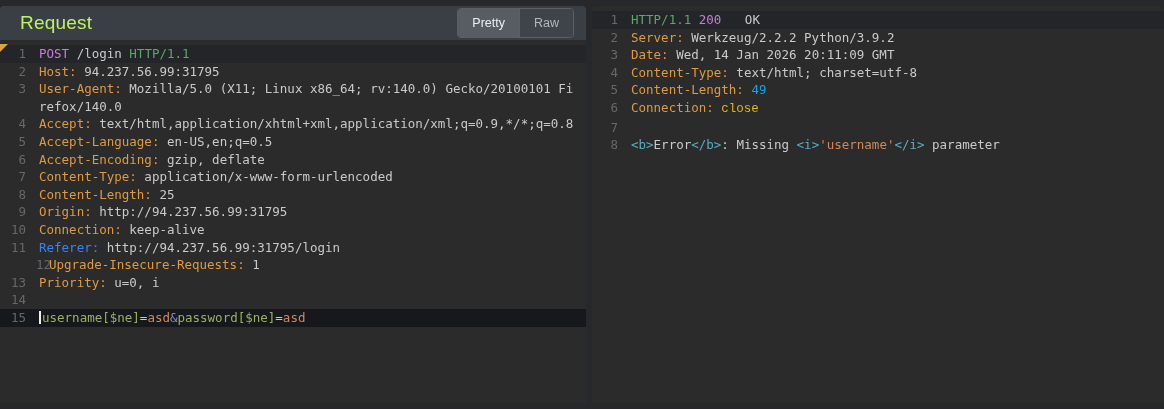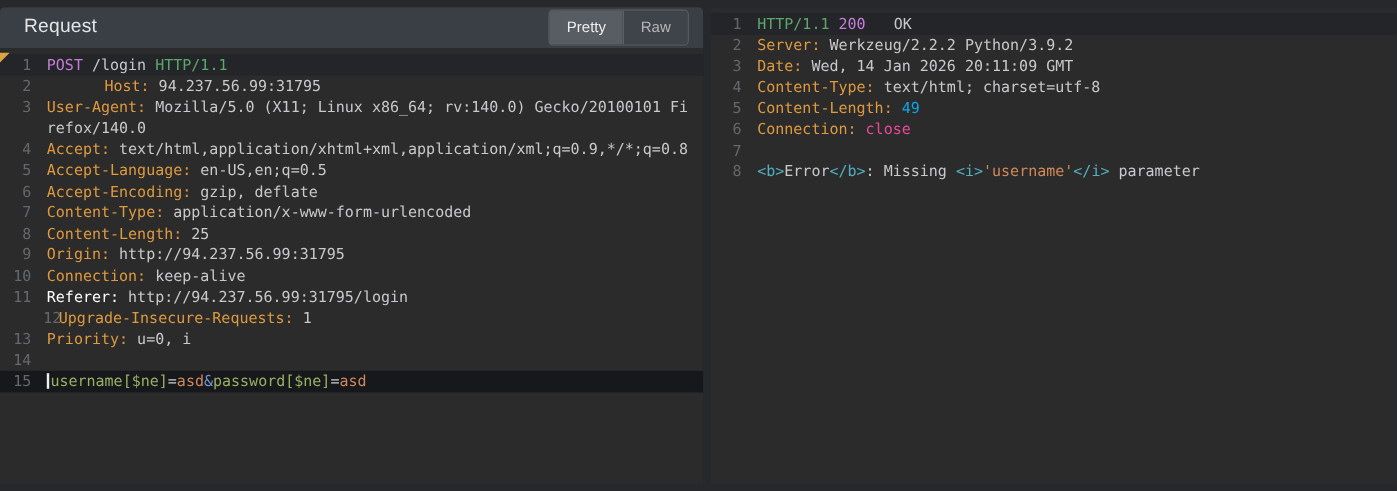--- a/index.html
+++ b/index.html
@@ -23,21 +23,21 @@
   }
   .panel.request { width: 586px; }
   .panel.response { flex: 1; }
 
   .panel-header {
     height: 34px; flex-shrink: 0;
     background: #3a3f45;
     display: flex; align-items: center;
     padding: 0 12px 0 20px;
   }
-  .panel-title { color: #e5e5e5; font-size: 16px; font-weight: 500; letter-spacing: 0.2px; }
+  .panel-title { color: #bef264; font-size: 19px; font-weight: 500; letter-spacing: 0.2px; }
 
   .seg {
     margin-left: auto;
     display: flex;
     border: 1px solid #5b6066;
     border-radius: 4px;
     overflow: hidden;
     height: 30px;
   }
   .seg button {
@@ -113,21 +113,21 @@
     </header>
     <div class="editor">
       <div class="corner-marker"></div>
       <div id="request-code">
           <div class="code-line" style="background: rgb(36, 37, 41);">
             <span class="ln" style="color: rgb(100, 104, 108);">1</span>
             <span class="code"><span style="color: rgb(199, 125, 218);">POST</span><span style="color: rgb(200, 201, 202);"> /login </span><span style="color: rgb(90, 168, 106);">HTTP/1.1</span></span>
           </div>
           <div class="code-line">
             <span class="ln" style="color: rgb(100, 104, 108);">2</span>
-            <span class="code"><span style="color: rgb(223, 154, 63); margin-left: 48px;">Host:</span><span style="color: rgb(200, 201, 202);"> 94.237.56.99:31795</span></span>
+            <span class="code"><span style="color: rgb(223, 154, 63);">Host:</span><span style="color: rgb(200, 201, 202);"> 94.237.56.99:31795</span></span>
           </div>
           <div class="code-line">
             <span class="ln" style="color: rgb(100, 104, 108);">3</span>
             <span class="code"><span style="color: rgb(223, 154, 63);">User-Agent:</span><span style="color: rgb(200, 201, 202);"> Mozilla/5.0 (X11; Linux x86_64; rv:140.0) Gecko/20100101 Firefox/140.0</span></span>
           </div>
           <div class="code-line">
             <span class="ln" style="color: rgb(100, 104, 108);">4</span>
             <span class="code"><span style="color: rgb(223, 154, 63);">Accept:</span><span style="color: rgb(200, 201, 202);"> text/html,application/xhtml+xml,application/xml;q=0.9,*/*;q=0.8</span></span>
           </div>
           <div class="code-line">
@@ -149,21 +149,21 @@
           <div class="code-line">
             <span class="ln" style="color: rgb(100, 104, 108);">9</span>
             <span class="code"><span style="color: rgb(223, 154, 63);">Origin:</span><span style="color: rgb(200, 201, 202);"> http://94.237.56.99:31795</span></span>
           </div>
           <div class="code-line">
             <span class="ln" style="color: rgb(100, 104, 108);">10</span>
             <span class="code"><span style="color: rgb(223, 154, 63);">Connection:</span><span style="color: rgb(200, 201, 202);"> keep-alive</span></span>
           </div>
           <div class="code-line">
             <span class="ln" style="color: rgb(100, 104, 108);">11</span>
-            <span class="code"><span style="color: #ffffff;">Referer:</span><span style="color: rgb(200, 201, 202);"> http://94.237.56.99:31795/login</span></span>
+            <span class="code"><span style="color: #3b82f6;">Referer:</span><span style="color: rgb(200, 201, 202);"> http://94.237.56.99:31795/login</span></span>
           </div>
           <div class="code-line">
             <span class="ln" style="color: rgb(100, 104, 108); padding-left: 36px;">12</span>
             <span class="code"><span style="color: rgb(223, 154, 63);">Upgrade-Insecure-Requests:</span><span style="color: rgb(200, 201, 202);"> 1</span></span>
           </div>
           <div class="code-line">
             <span class="ln" style="color: rgb(100, 104, 108);">13</span>
             <span class="code"><span style="color: rgb(223, 154, 63);">Priority:</span><span style="color: rgb(200, 201, 202);"> u=0, i</span></span>
           </div>
           <div class="code-line">
@@ -196,21 +196,21 @@
           <div class="code-line">
             <span class="ln" style="color: rgb(100, 104, 108);">4</span>
             <span class="code"><span style="color: rgb(223, 154, 63);">Content-Type:</span><span style="color: rgb(200, 201, 202);"> text/html; charset=utf-8</span></span>
           </div>
           <div class="code-line">
             <span class="ln" style="color: rgb(100, 104, 108);">5</span>
             <span class="code"><span style="color: rgb(223, 154, 63);">Content-Length:</span><span style="color: #0ea5e9;"> 49</span></span>
           </div>
           <div class="code-line">
             <span class="ln" style="color: rgb(100, 104, 108);">6</span>
-            <span class="code"><span style="color: rgb(223, 154, 63);">Connection:</span><span style="color: #ec4899;"> close</span></span>
+            <span class="code"><span style="color: rgb(223, 154, 63);">Connection:</span><span style="color: #eab308; font-family: Liberation Mono, monospace;"> close</span></span>
           </div>
           <div class="code-line">
             <span class="ln" style="color: rgb(100, 104, 108);">7</span>
             <span class="code"></span>
           </div>
           <div class="code-line">
             <span class="ln" style="color: rgb(100, 104, 108);">8</span>
             <span class="code"><span style="color: rgb(85, 174, 192);">&lt;b&gt;</span><span style="color: rgb(200, 201, 202);">Error</span><span style="color: rgb(85, 174, 192);">&lt;/b&gt;</span><span style="color: rgb(200, 201, 202);">: Missing </span><span style="color: rgb(85, 174, 192);">&lt;i&gt;</span><span style="color: rgb(208, 136, 90);">'username'</span><span style="color: rgb(85, 174, 192);">&lt;/i&gt;</span><span style="color: rgb(200, 201, 202);"> parameter</span></span>
           </div>
         </div>

